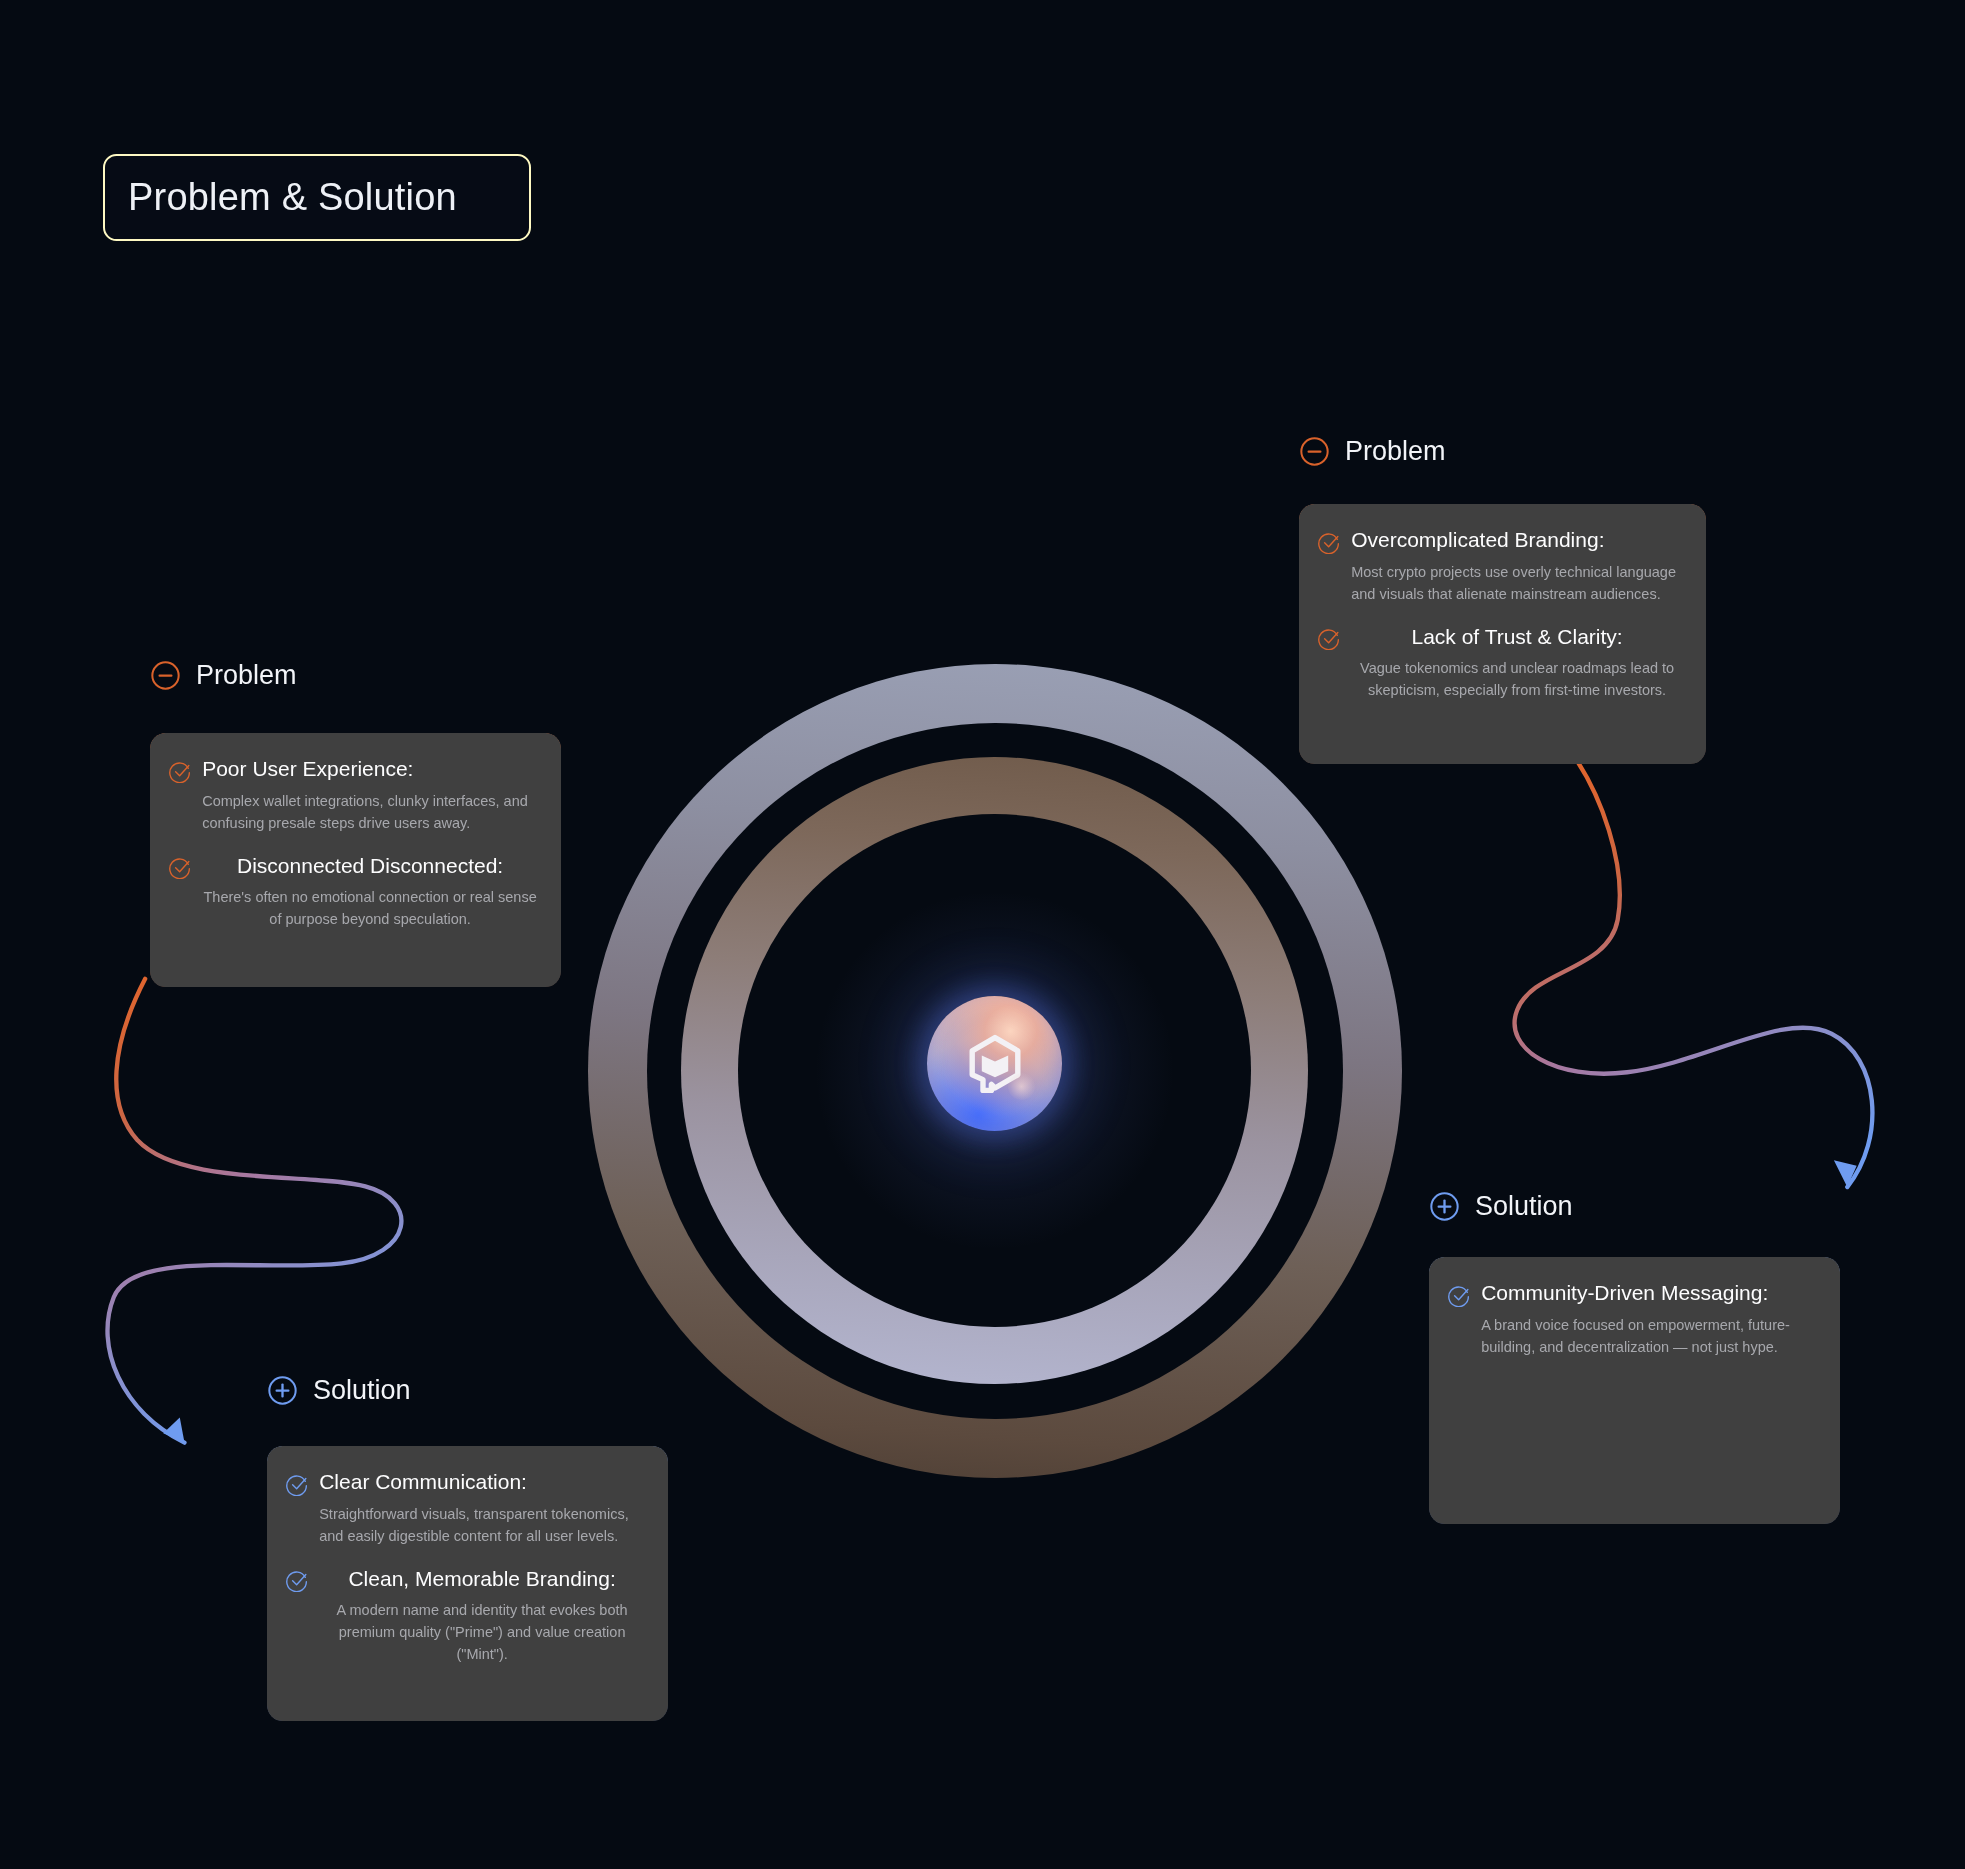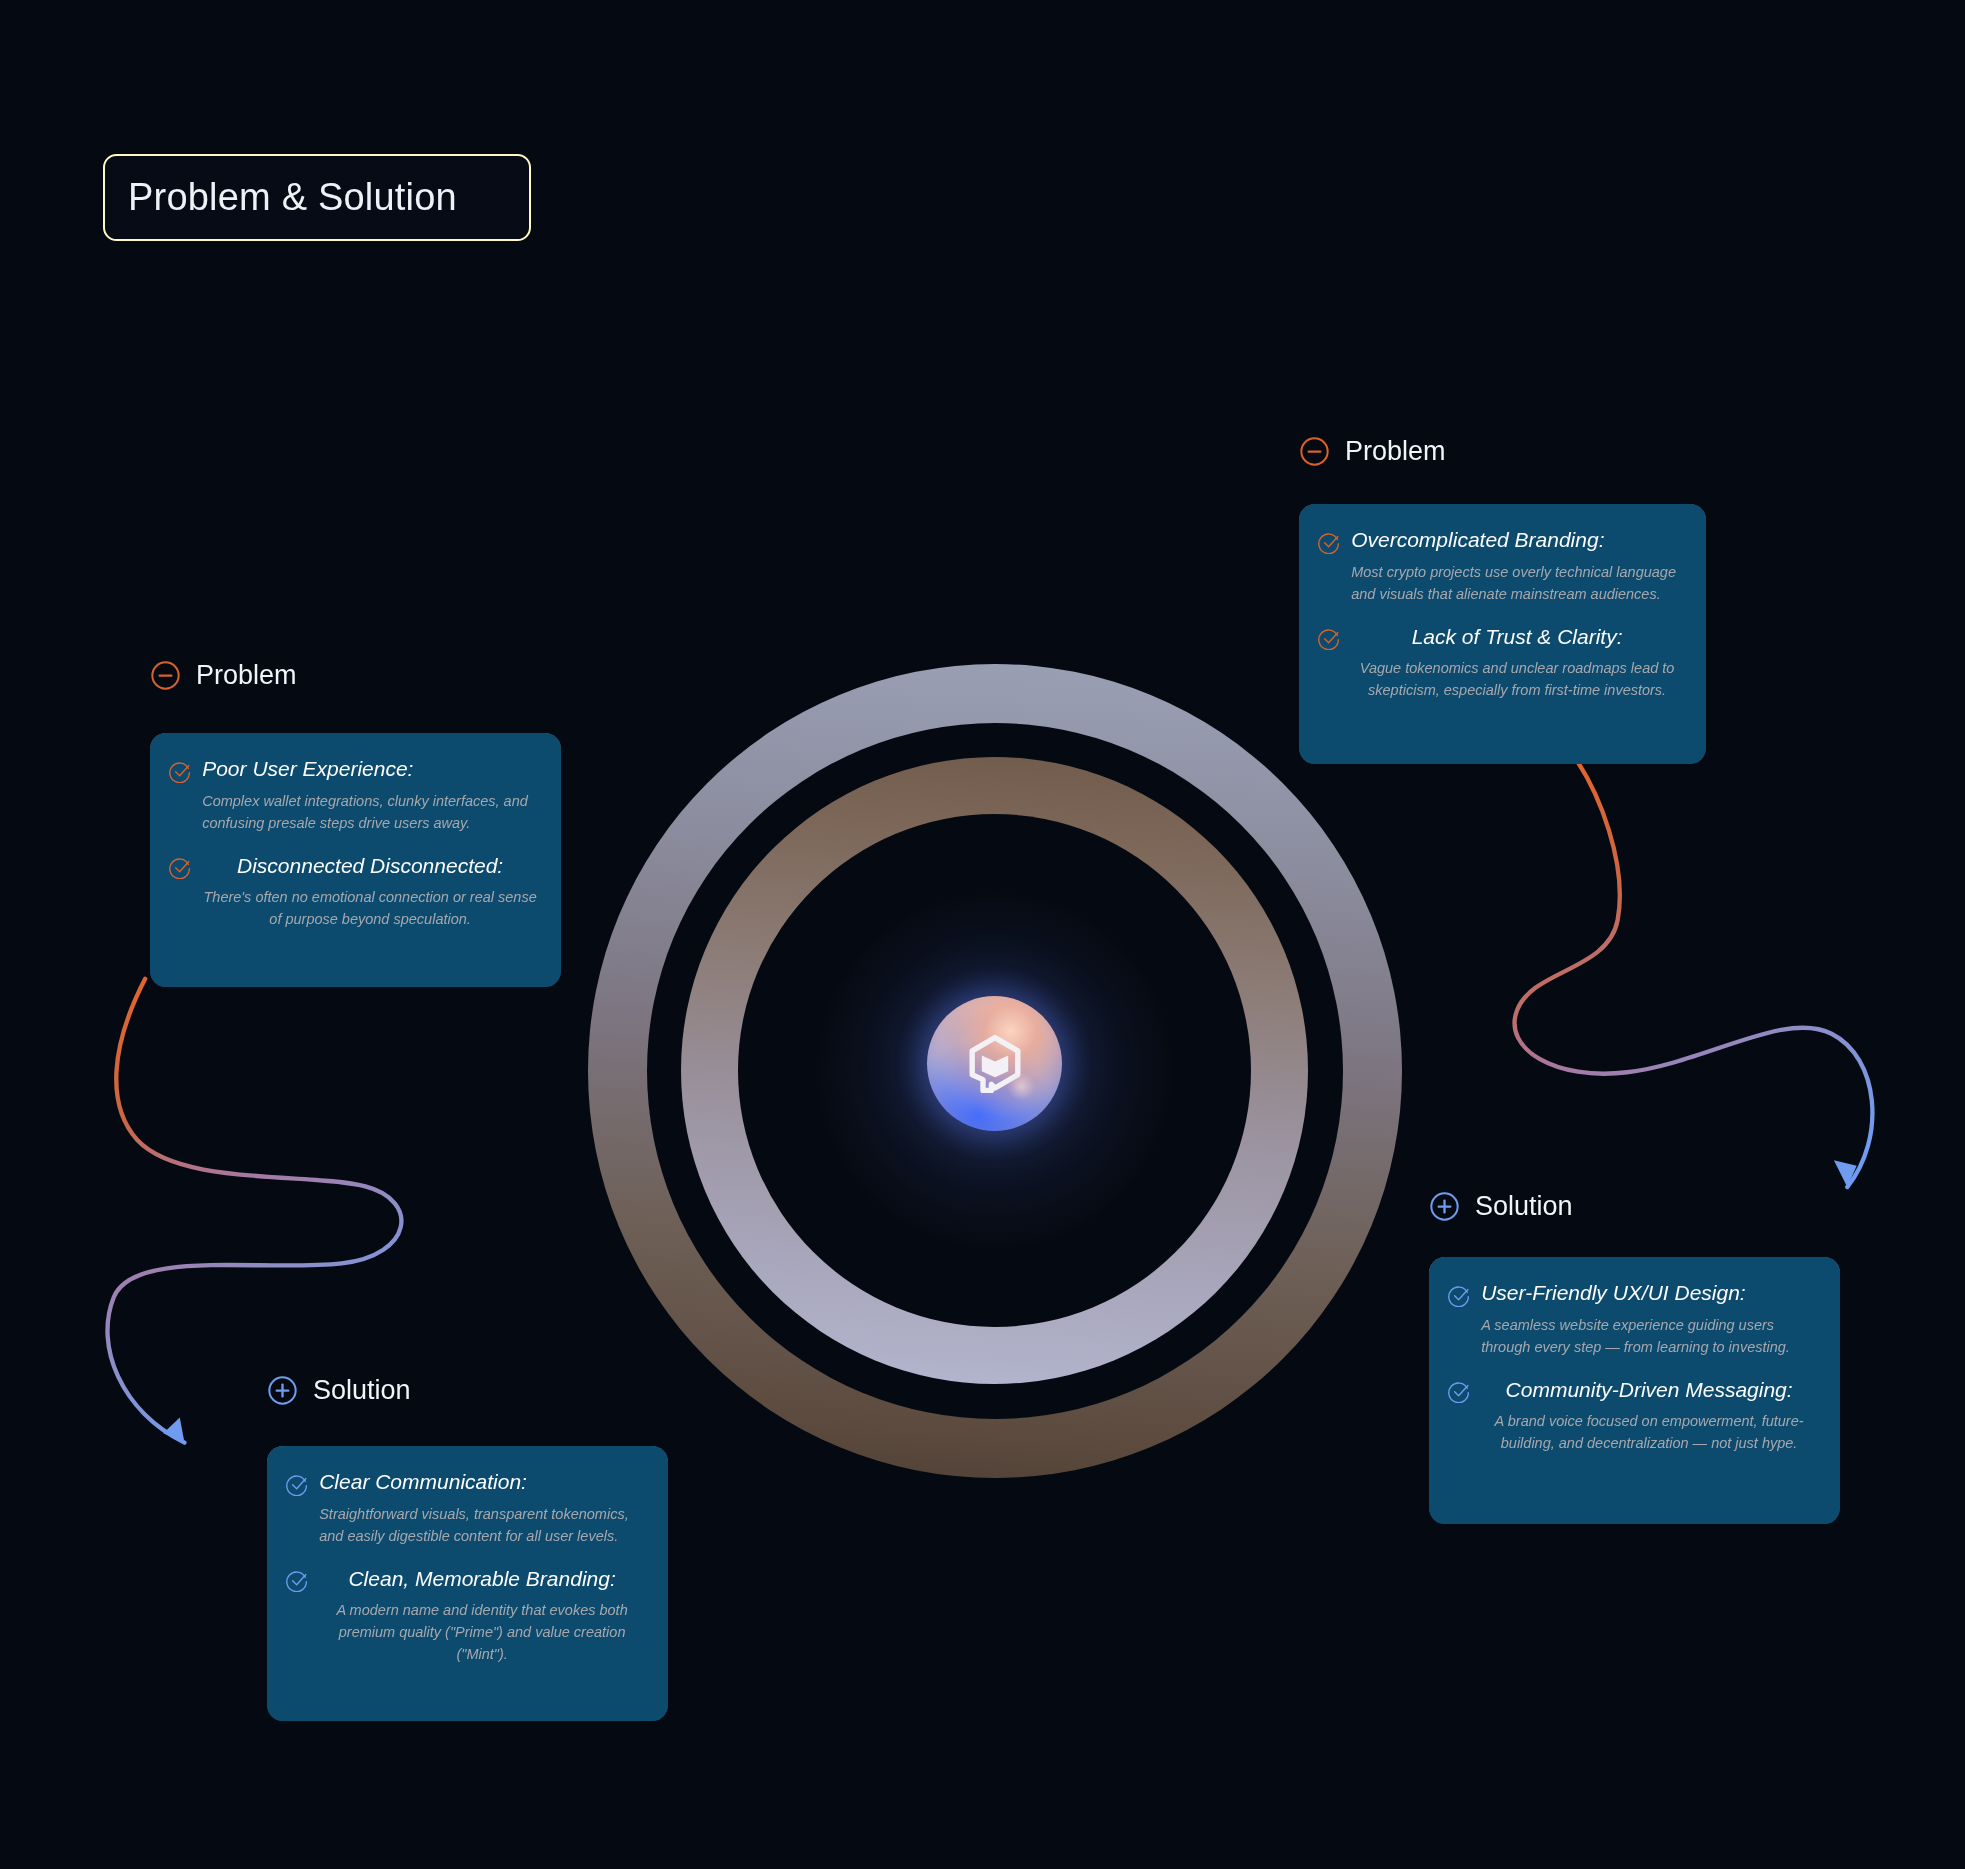--- a/index.html
+++ b/index.html
@@ -178,25 +178,24 @@
   }
   .card.problem .card-frame {
     background: linear-gradient(172deg, #e8692d 0%, #d65d29 26%, #95411f 62%, #46231a 100%);
   }
   .card.solution .card-frame {
     background: linear-gradient(172deg, #7ba4f2 0%, #6a92e6 28%, #3e5aa8 64%, #22335e 100%);
   }
   .card .card-body {
     position: relative;
     border-radius: 15.7px;
-    background: #0c4a6e;
+    background: #404040;
     padding: 24.4px 23px 22px 19px;
     box-sizing: border-box;
     height: 100%;
-    font-style: italic;
   }
 
   .item { display: flex; align-items: flex-start; gap: 10.2px; }
   .item + .item { margin-top: 20.4px; text-align: center; }
   .item-icon { width: 23px; height: 23px; flex: none; margin-top: 2.4px; }
   .item-text { flex: 1 1 auto; }
   .item-title {
     font-size: 21px;
     color: #fdfdfe;
     font-weight: 400;
@@ -401,30 +400,20 @@
 
   <div class="card solution" id="card-solution-right">
     <div class="card-frame"></div>
     <div class="card-body">
       <div class="item">
         <svg class="item-icon" viewBox="0 0 40 40">
           <path d="M33.5 14.5 A17 17 0 1 0 35.4 22.2" fill="none" stroke="#6f9cf0" stroke-width="2.4" stroke-linecap="round"></path>
           <path d="M11.5 20.5 L18.5 27.5 L34.5 9.5" fill="none" stroke="#6f9cf0" stroke-width="2.4" stroke-linecap="round" stroke-linejoin="round"></path>
         </svg>
         <div class="item-text">
-          <div class="item-title">User-Friendly UX/UI Design:</div>
-          <div class="item-desc">A seamless website experience guiding users through every step — from learning to investing.</div>
-        </div>
-      </div>
-      <div class="item">
-        <svg class="item-icon" viewBox="0 0 40 40">
-          <path d="M33.5 14.5 A17 17 0 1 0 35.4 22.2" fill="none" stroke="#6f9cf0" stroke-width="2.4" stroke-linecap="round"></path>
-          <path d="M11.5 20.5 L18.5 27.5 L34.5 9.5" fill="none" stroke="#6f9cf0" stroke-width="2.4" stroke-linecap="round" stroke-linejoin="round"></path>
-        </svg>
-        <div class="item-text">
           <div class="item-title">Community-Driven Messaging:</div>
           <div class="item-desc">A brand voice focused on empowerment, future-building, and decentralization — not just hype.</div>
         </div>
       </div>
     </div>
   </div>
 
 </div>
 
 

